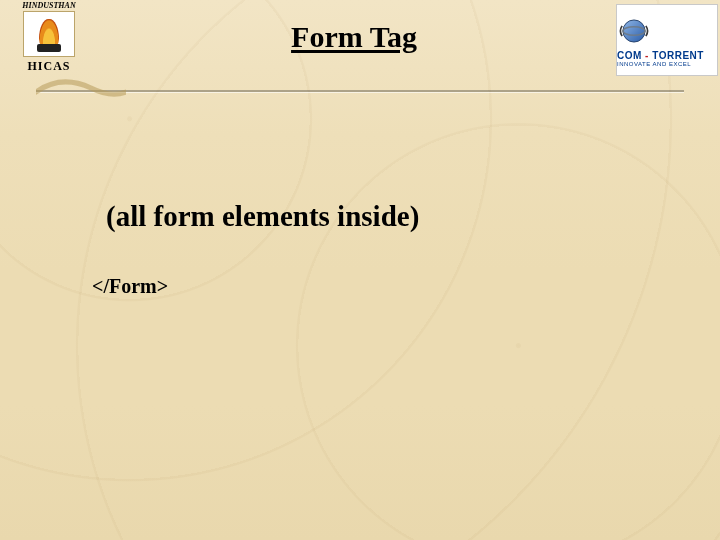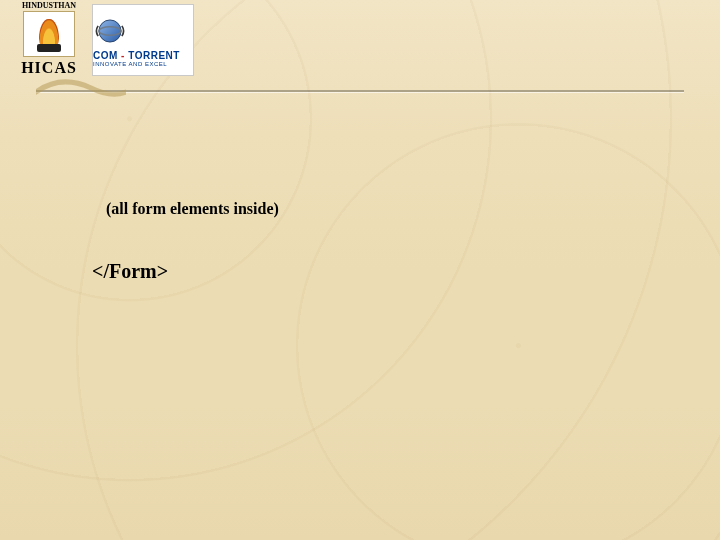--- a/index.html
+++ b/index.html
@@ -38,20 +38,21 @@
     flex-direction: column;
     align-items: center;
     justify-content: flex-start;
   }
   .logo-left .text-top {
     font-size: 8px;
     font-weight: bold;
     color: #000;
     text-align: center;
     line-height: 1;
+    font-style: italic;
   }
   .logo-left .flame-box {
     width: 50px;
     height: 44px;
     background: #fff;
     border: 1px solid #bba46a;
     margin-top: 1px;
     position: relative;
     display: flex;
     align-items: center;
@@ -67,21 +68,21 @@
     content:"";
     position:absolute;
     bottom:4px;
     left:50%;
     transform:translateX(-50%);
     width:24px;height:8px;
     background:#222;
     border-radius:2px;
   }
   .logo-left .hicas {
-    font-size: 16px;
+    font-size: 12px;
     font-weight: bold;
     color: #000;
     letter-spacing: 1px;
     margin-top: 2px;
   }
   .title-wrap {
     flex: 1;
     text-align: center;
     padding-top: 20px;
   }
@@ -149,21 +150,21 @@
     right: 60px;
     top: 200px;
     color: #000;
   }
   .line1 {
     font-size: 25px;
     font-weight: bold;
     margin-bottom: 40px;
   }
   .line2 {
-    font-size: 16px;
+    font-size: 29px;
     font-weight: bold;
     margin-left: 14px;
     margin-bottom: 42px;
   }
   .line3 {
     font-size: 20px;
     font-weight: bold;
   }
 </style>
 </head>
@@ -173,20 +174,23 @@
 
   <div class="header">
     <div class="logo-left">
       <div class="text-top">HINDUSTHAN</div>
       <div class="flame-box">
         <div class="flame"></div>
       </div>
       <div class="hicas">HICAS</div>
     </div>
 
+    <div class="title-wrap">
+      <span class="title">Form Tag</span>
+    </div>
 
     <div class="logo-right">
       <div class="globe">
         <svg viewBox="0 0 40 40">
           <defs>
             <linearGradient id="g1" x1="0" y1="0" x2="1" y2="1">
               <stop offset="0" stop-color="#8fb6e6"></stop>
               <stop offset="1" stop-color="#2a5ca8"></stop>
             </linearGradient>
           </defs>

